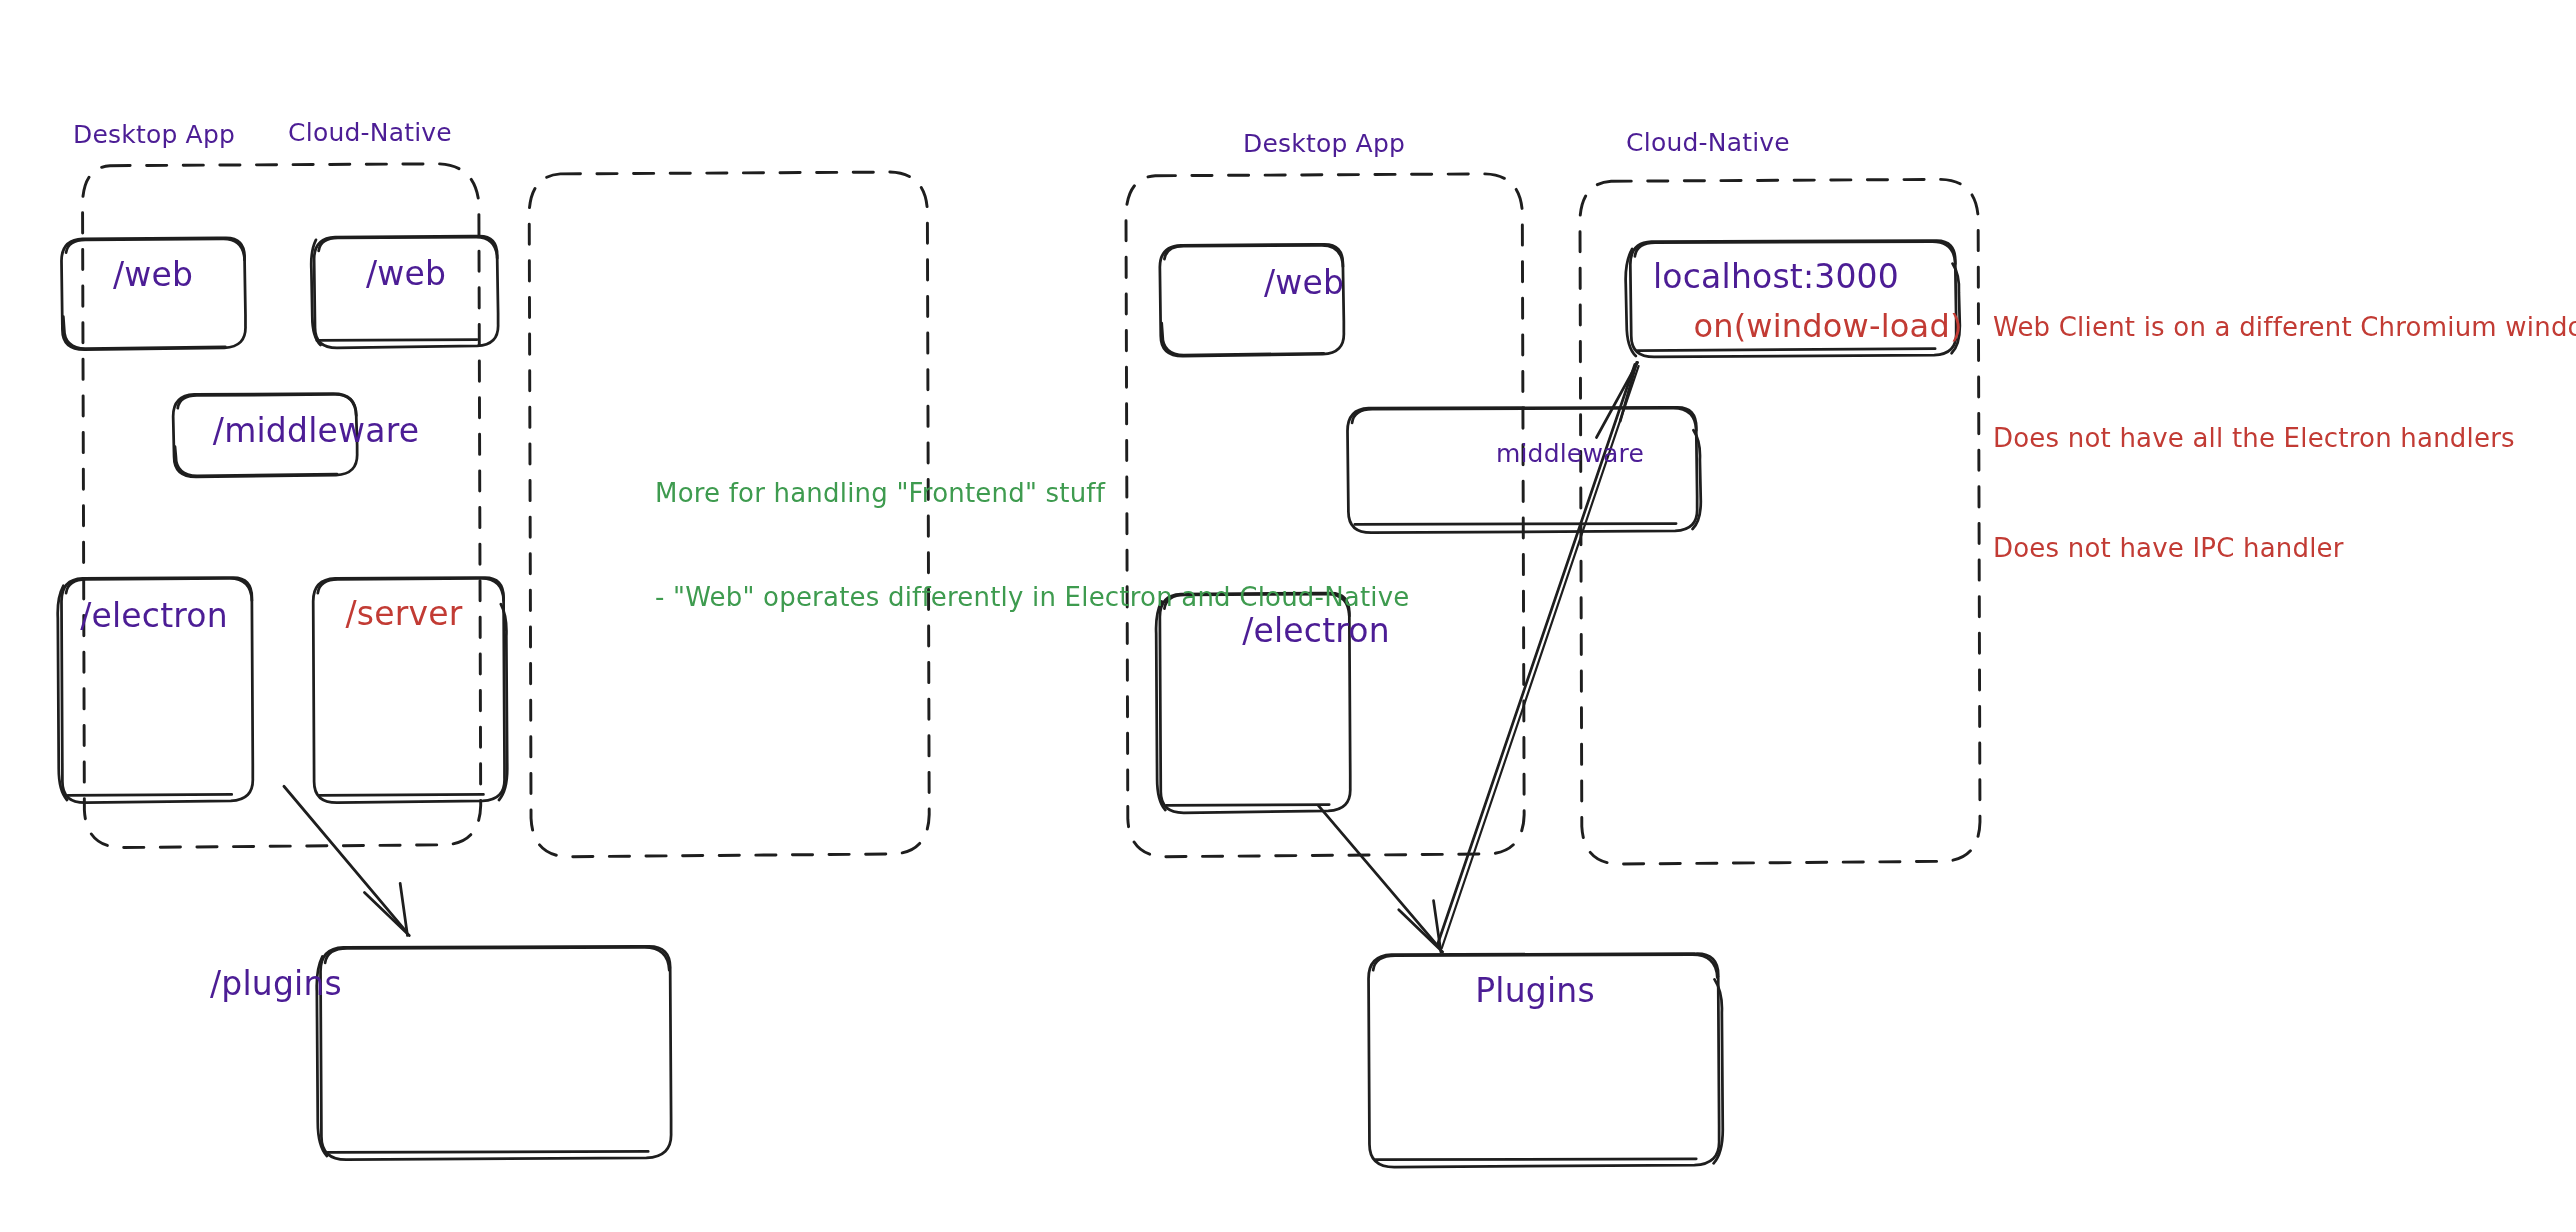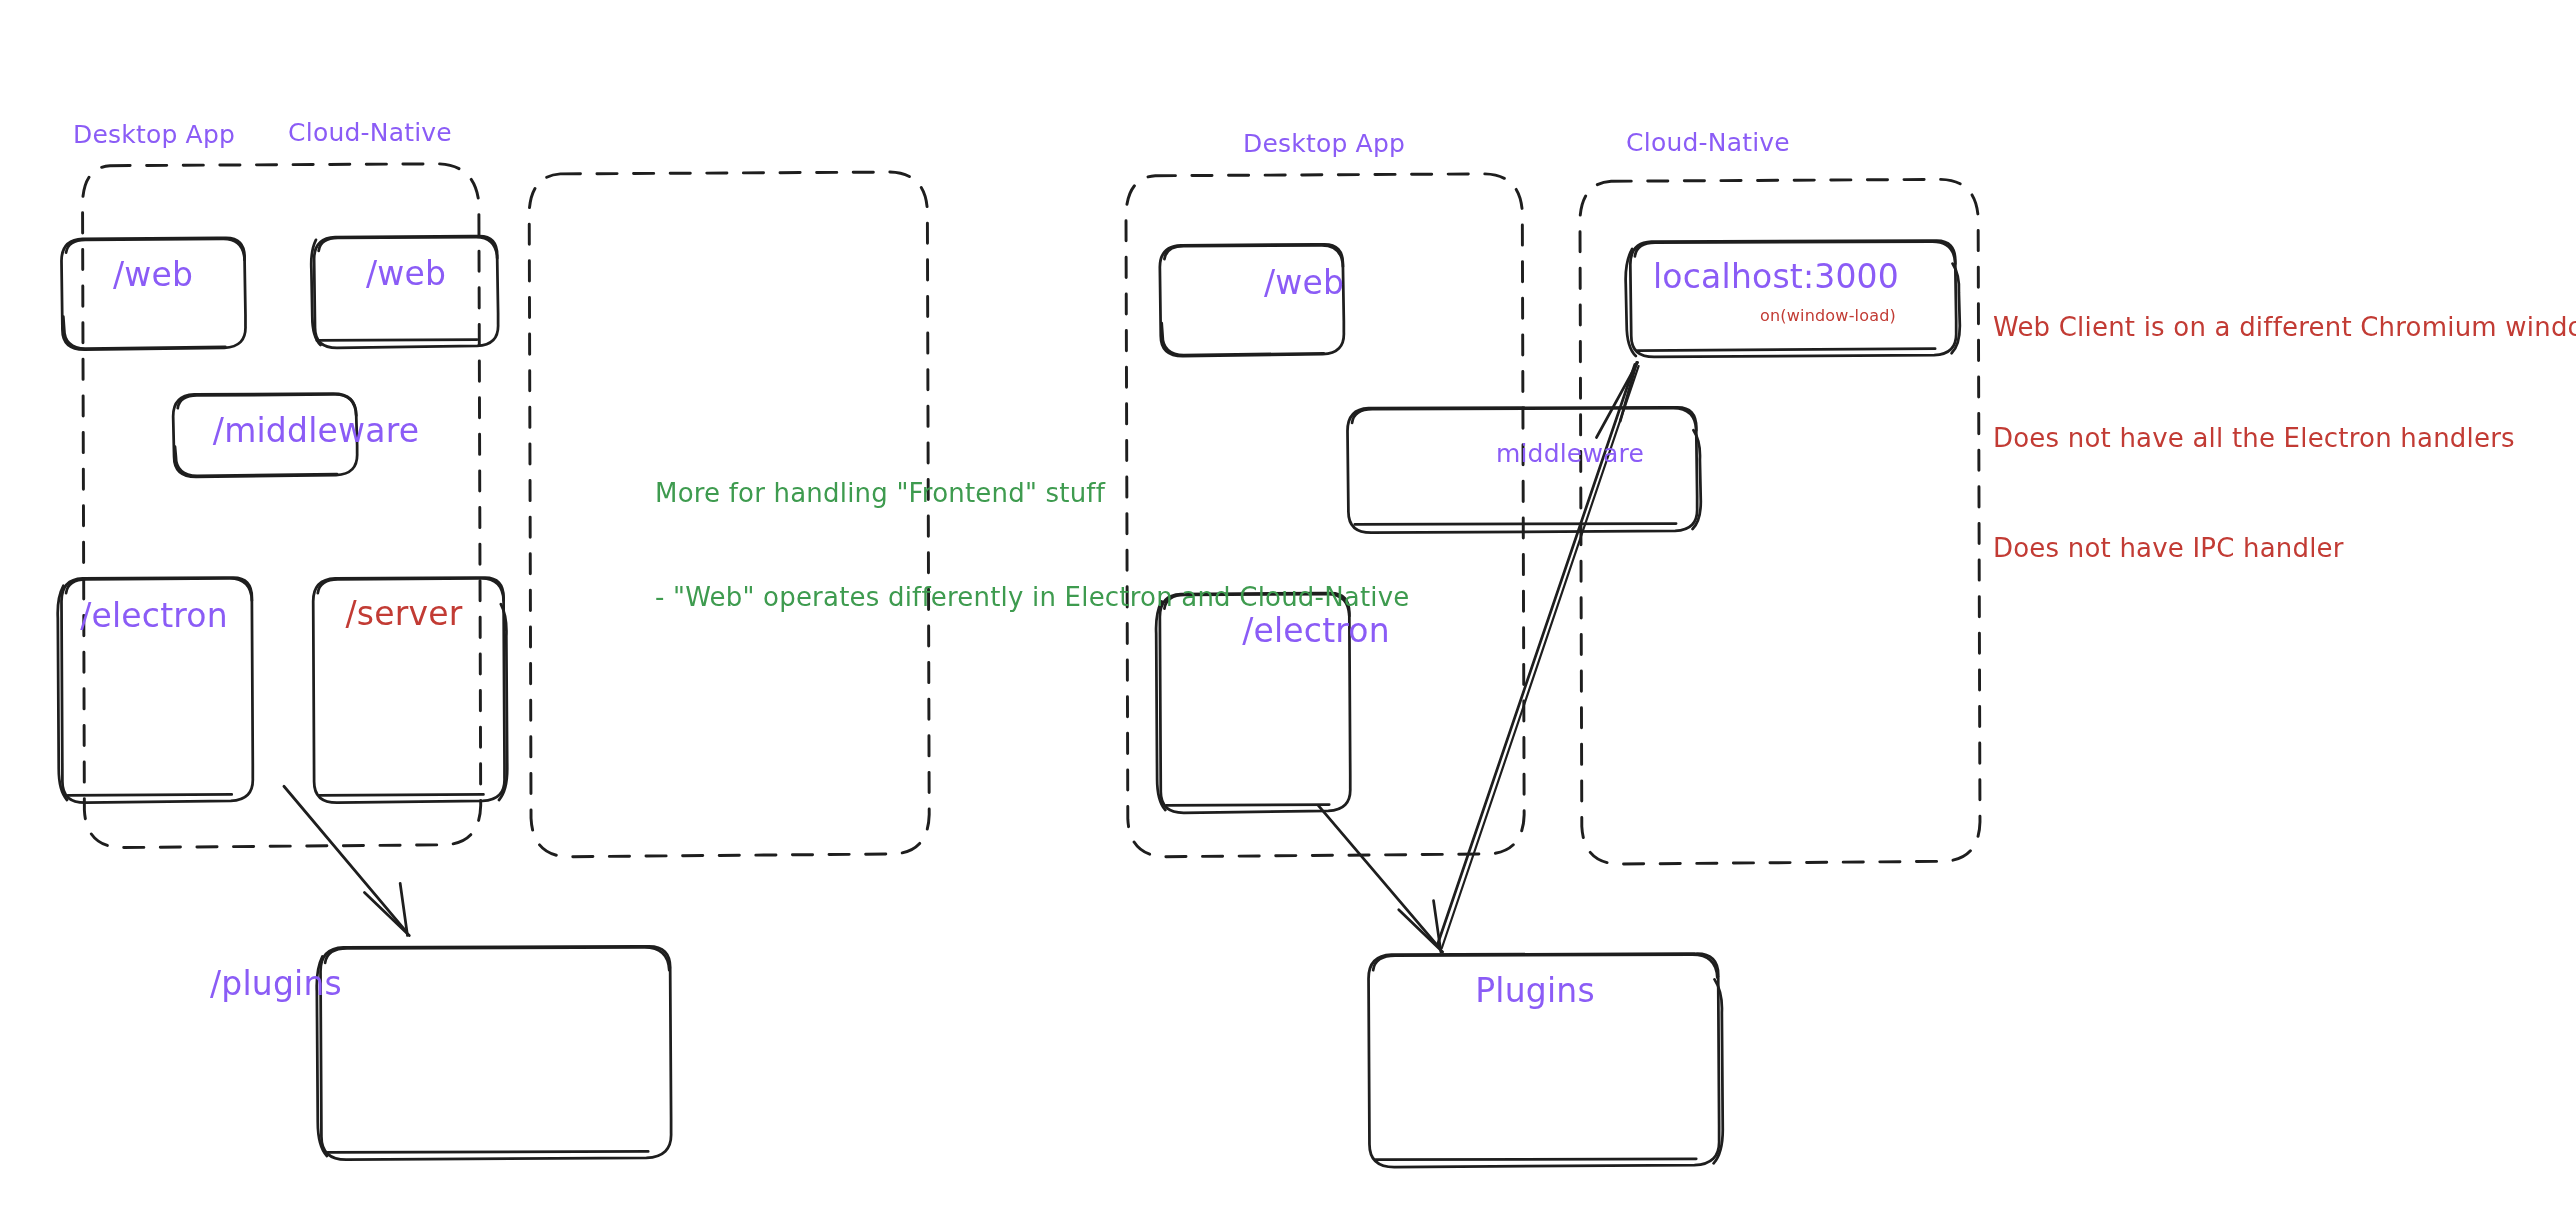--- a/index.html
+++ b/index.html
@@ -36,21 +36,21 @@
     color: #1e1e1e;
     font-weight: 400;
   }
   .lbl-center {
     transform: translateX(-50%);
     text-align: center;
   }
   .t-group  { font-size: 25px; }
   .t-node   { font-size: 33px; }
   .t-note   { font-size: 26px; line-height: 1.34; }
-  .c-black  { color: #8b5cf6; }
+  .c-black  { color: #4c1d95; }
   .c-red    { color: #c23b34; }
   .c-green  { color: #3e9b4f; }
 </style>
 </head>
 <body>
 
 <div id="canvas">
 
   <svg id="sketch" viewBox="0 0 2814 1346" xmlns="http://www.w3.org/2000/svg">
     <g fill="none" stroke="#1e1e1e" stroke-linecap="round" stroke-linejoin="round">
@@ -213,21 +213,21 @@
   </div>
 
   <div class="lbl lbl-center t-group c-black" style="left:1324px; top:128px;">Desktop App</div>
 
   <div class="lbl lbl-center t-group c-black" style="left:1708px; top:127px;">Cloud-Native</div>
 
   <div class="lbl lbl-center t-node c-black" style="left:1304px; top:262px;">/web</div>
 
   <div class="lbl lbl-center t-node c-black" style="left:1776px; top:256px;">localhost:3000</div>
 
-  <div class="lbl lbl-center t-node c-red" style="left:1828px; top:306px; font-size:16px;">on(window-load)</div>
+  <div class="lbl lbl-center t-node c-red" style="left:1828px; top:306px; font-size:32px;">on(window-load)</div>
 
   <div class="lbl lbl-center t-node c-black" style="left:1522px; top:438px; font-size:25px;margin-left:48px;">middleware</div>
 
   <div class="lbl lbl-center t-node c-black" style="left:1316px; top:610px;">/electron</div>
 
   <div class="lbl lbl-center t-node c-black" style="left:1535px; top:970px;">Plugins</div>
 
   <div class="lbl t-note c-red" style="left:1993px; top:235px; line-height:1.42;">
     <div>Web Client is on a different Chromium window</div>
     <div>Does not have all the Electron handlers</div>

